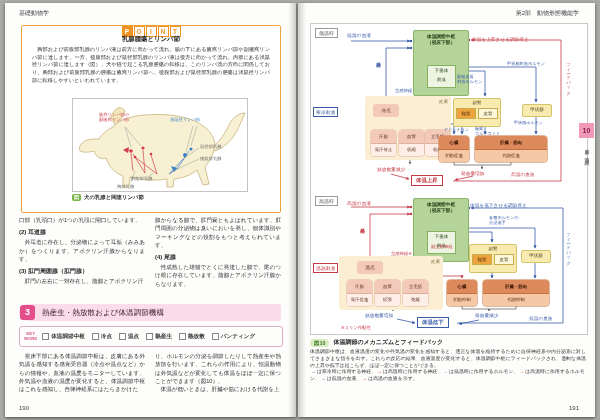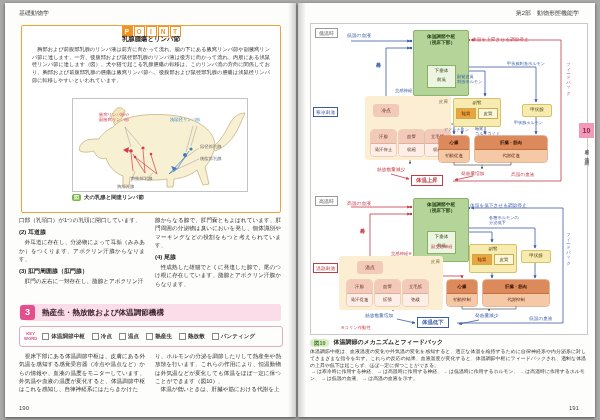--- a/index.html
+++ b/index.html
@@ -25,21 +25,21 @@
   .figcap{font-size:5.4px;font-weight:bold;color:#333}
   .figbadge{display:inline-block;background:#7ab648;color:#fff;font-size:5px;font-weight:bold;
             border-radius:2px;padding:0 2px;line-height:7px;margin-right:3px}
   .doglbl{position:absolute;font-size:4.3px;line-height:5.2px;white-space:nowrap}
   .red{color:#d23b4e}.blue{color:#3a7fc1}.gray{color:#666}
   .bodytxt{font-size:5.6px;line-height:8.3px;text-align:justify;color:#2e2e2e}
   .subhead{font-size:6px;font-weight:bold;color:#1e1e1e;margin:4px 0 1px 0}
   .secbanner{background:#fbdce9;border-radius:9px 3px 3px 9px;display:flex;align-items:center}
   .secnum{width:15px;height:15px;background:#e44f8b;border-radius:3px;color:#fff;font-weight:bold;
           font-size:9px;line-height:15px;text-align:center;margin:1px}
-  .sectitle{font-size:7.6px;font-weight:bold;color:#3c2430;margin-left:6px}
+  .sectitle{font-size:7.6px;font-weight:normal;color:#3c2430;margin-left:6px}
   .kwbox{border:1px solid #dcaec6;border-radius:3px;display:flex;align-items:center}
   .kwlabel{font-size:4.2px;font-weight:bold;color:#d8538c;line-height:4.8px;margin:0 5px 0 4px;text-align:center}
   .kwitem{display:flex;align-items:center;margin-right:7px}
   .kwcheck{width:5px;height:5px;border:1px solid #888;background:#fff;margin-right:2px}
   .kwtext{font-size:5.6px;font-weight:bold;color:#333;white-space:nowrap}
 
   
   .figframe{border:1px solid #c9c9c9;background:#fff}
   .plabel{position:absolute;border:1px solid #9a9a9a;background:#fff;color:#555;font-size:5px;
           padding:1px 3px;white-space:nowrap}

